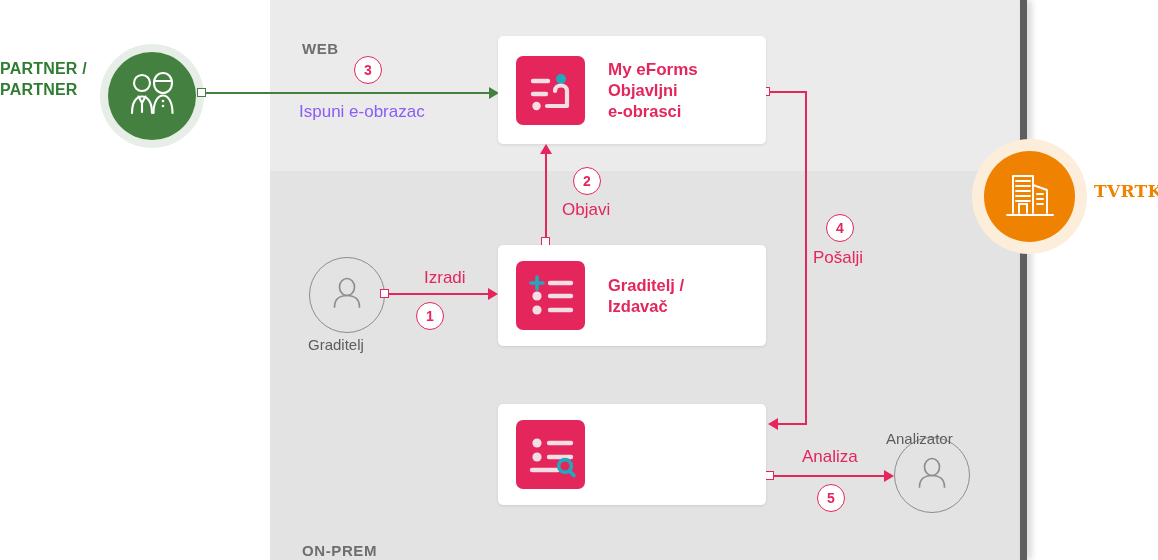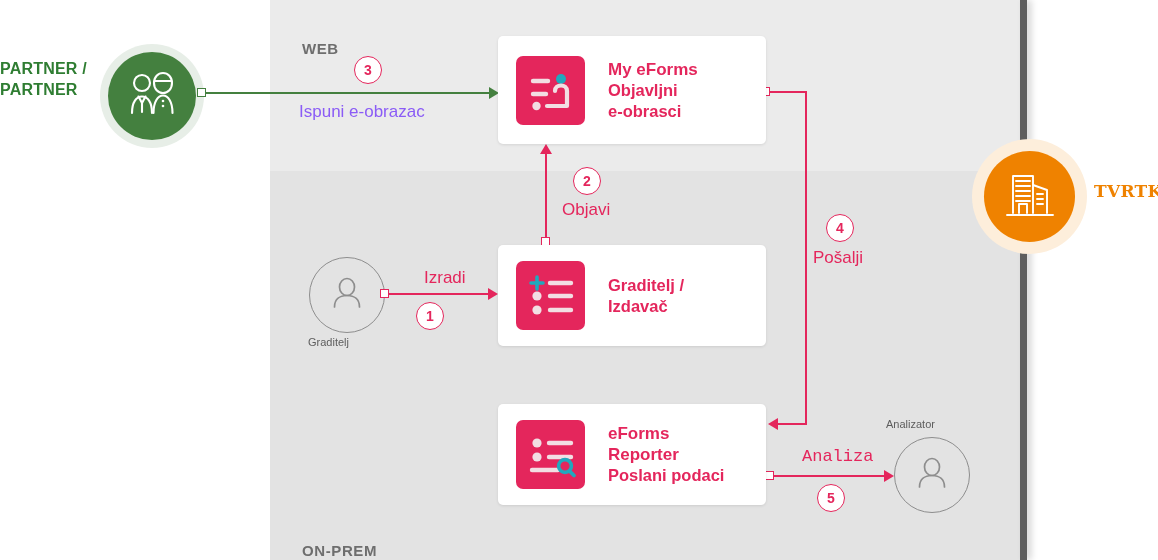--- a/index.html
+++ b/index.html
@@ -121,25 +121,25 @@
     display: flex;
     align-items: center;
     justify-content: center;
   }
   .person-graditelj { left: 309px; top: 257px; width: 74px; height: 74px; }
   .person-analizator { left: 894px; top: 437px; width: 74px; height: 74px; }
 
   .person-caption {
     position: absolute;
     color: #5d5d5d;
-    font-size: 11px;
+    font-size: 15px;
     white-space: nowrap;
   }
   .caption-graditelj  { left: 308px; top: 336px; }
-  .caption-analizator { left: 886px; top: 418px; }
+  .caption-analizator { left: 886px; top: 430px; }
 
   
   .card {
     position: absolute;
     background: #ffffff;
     border-radius: 5px;
     box-shadow: 0 1px 3px rgba(0,0,0,0.10);
     display: flex;
     align-items: center;
     padding-left: 18px;
@@ -337,21 +337,21 @@
   <div class="endcap" style="left:761px; top:87px;"></div>
   <div class="arrow arrow-left" style="left:768px; top:418px;"></div>
 
   <div class="step" style="left:826px; top:214px;">4</div>
   <div class="step-label" style="left:813px; top:248px;">Pošalji</div>
 
   <div class="conn h" style="left:772px; top:475px; width:113px;"></div>
   <div class="endcap" style="left:765px; top:471px;"></div>
   <div class="arrow arrow-right" style="left:884px; top:470px;"></div>
 
-  <div class="step-label" style="left:802px; top:447px;font-family:Liberation Mono, monospace;">Analiza</div>
+  <div class="step-label" style="left:802px; top:447px;">Analiza</div>
   <div class="step" style="left:817px; top:484px;">5</div>
 
   <div class="card card-myeforms">
     <div class="card-icon">
       <svg width="69" height="69" viewBox="0 0 69 69" fill="none">
         <g stroke="#f2dee3" stroke-width="4.4" stroke-linecap="round">
           <path d="M17 25 L32 25"></path>
           <path d="M17 38 L30 38"></path>
         </g>
         <circle cx="20.5" cy="50" r="4.2" fill="#f2dee3"></circle>
@@ -395,20 +395,15 @@
         <circle cx="21" cy="37" r="4.6" fill="#f2dee3"></circle>
         <g stroke="#f2dee3" stroke-width="4.4" stroke-linecap="round">
           <path d="M33 23 L55 23"></path>
           <path d="M33 37 L55 37"></path>
           <path d="M16 50 L42 50"></path>
         </g>
         <circle cx="49" cy="46" r="6.4" fill="none" stroke="#21a8bd" stroke-width="3.6"></circle>
         <path d="M53.5 51 L58 55.5" stroke="#21a8bd" stroke-width="3.8" stroke-linecap="round"></path>
       </svg>
     </div>
-    <div class="card-text">
-      <div class="card-title">eForms</div>
-      <div class="card-title">Reporter</div>
-      <div class="card-sub">Poslani podaci</div>
-    </div>
   </div>
 
 </div>
 
 </body></html>

